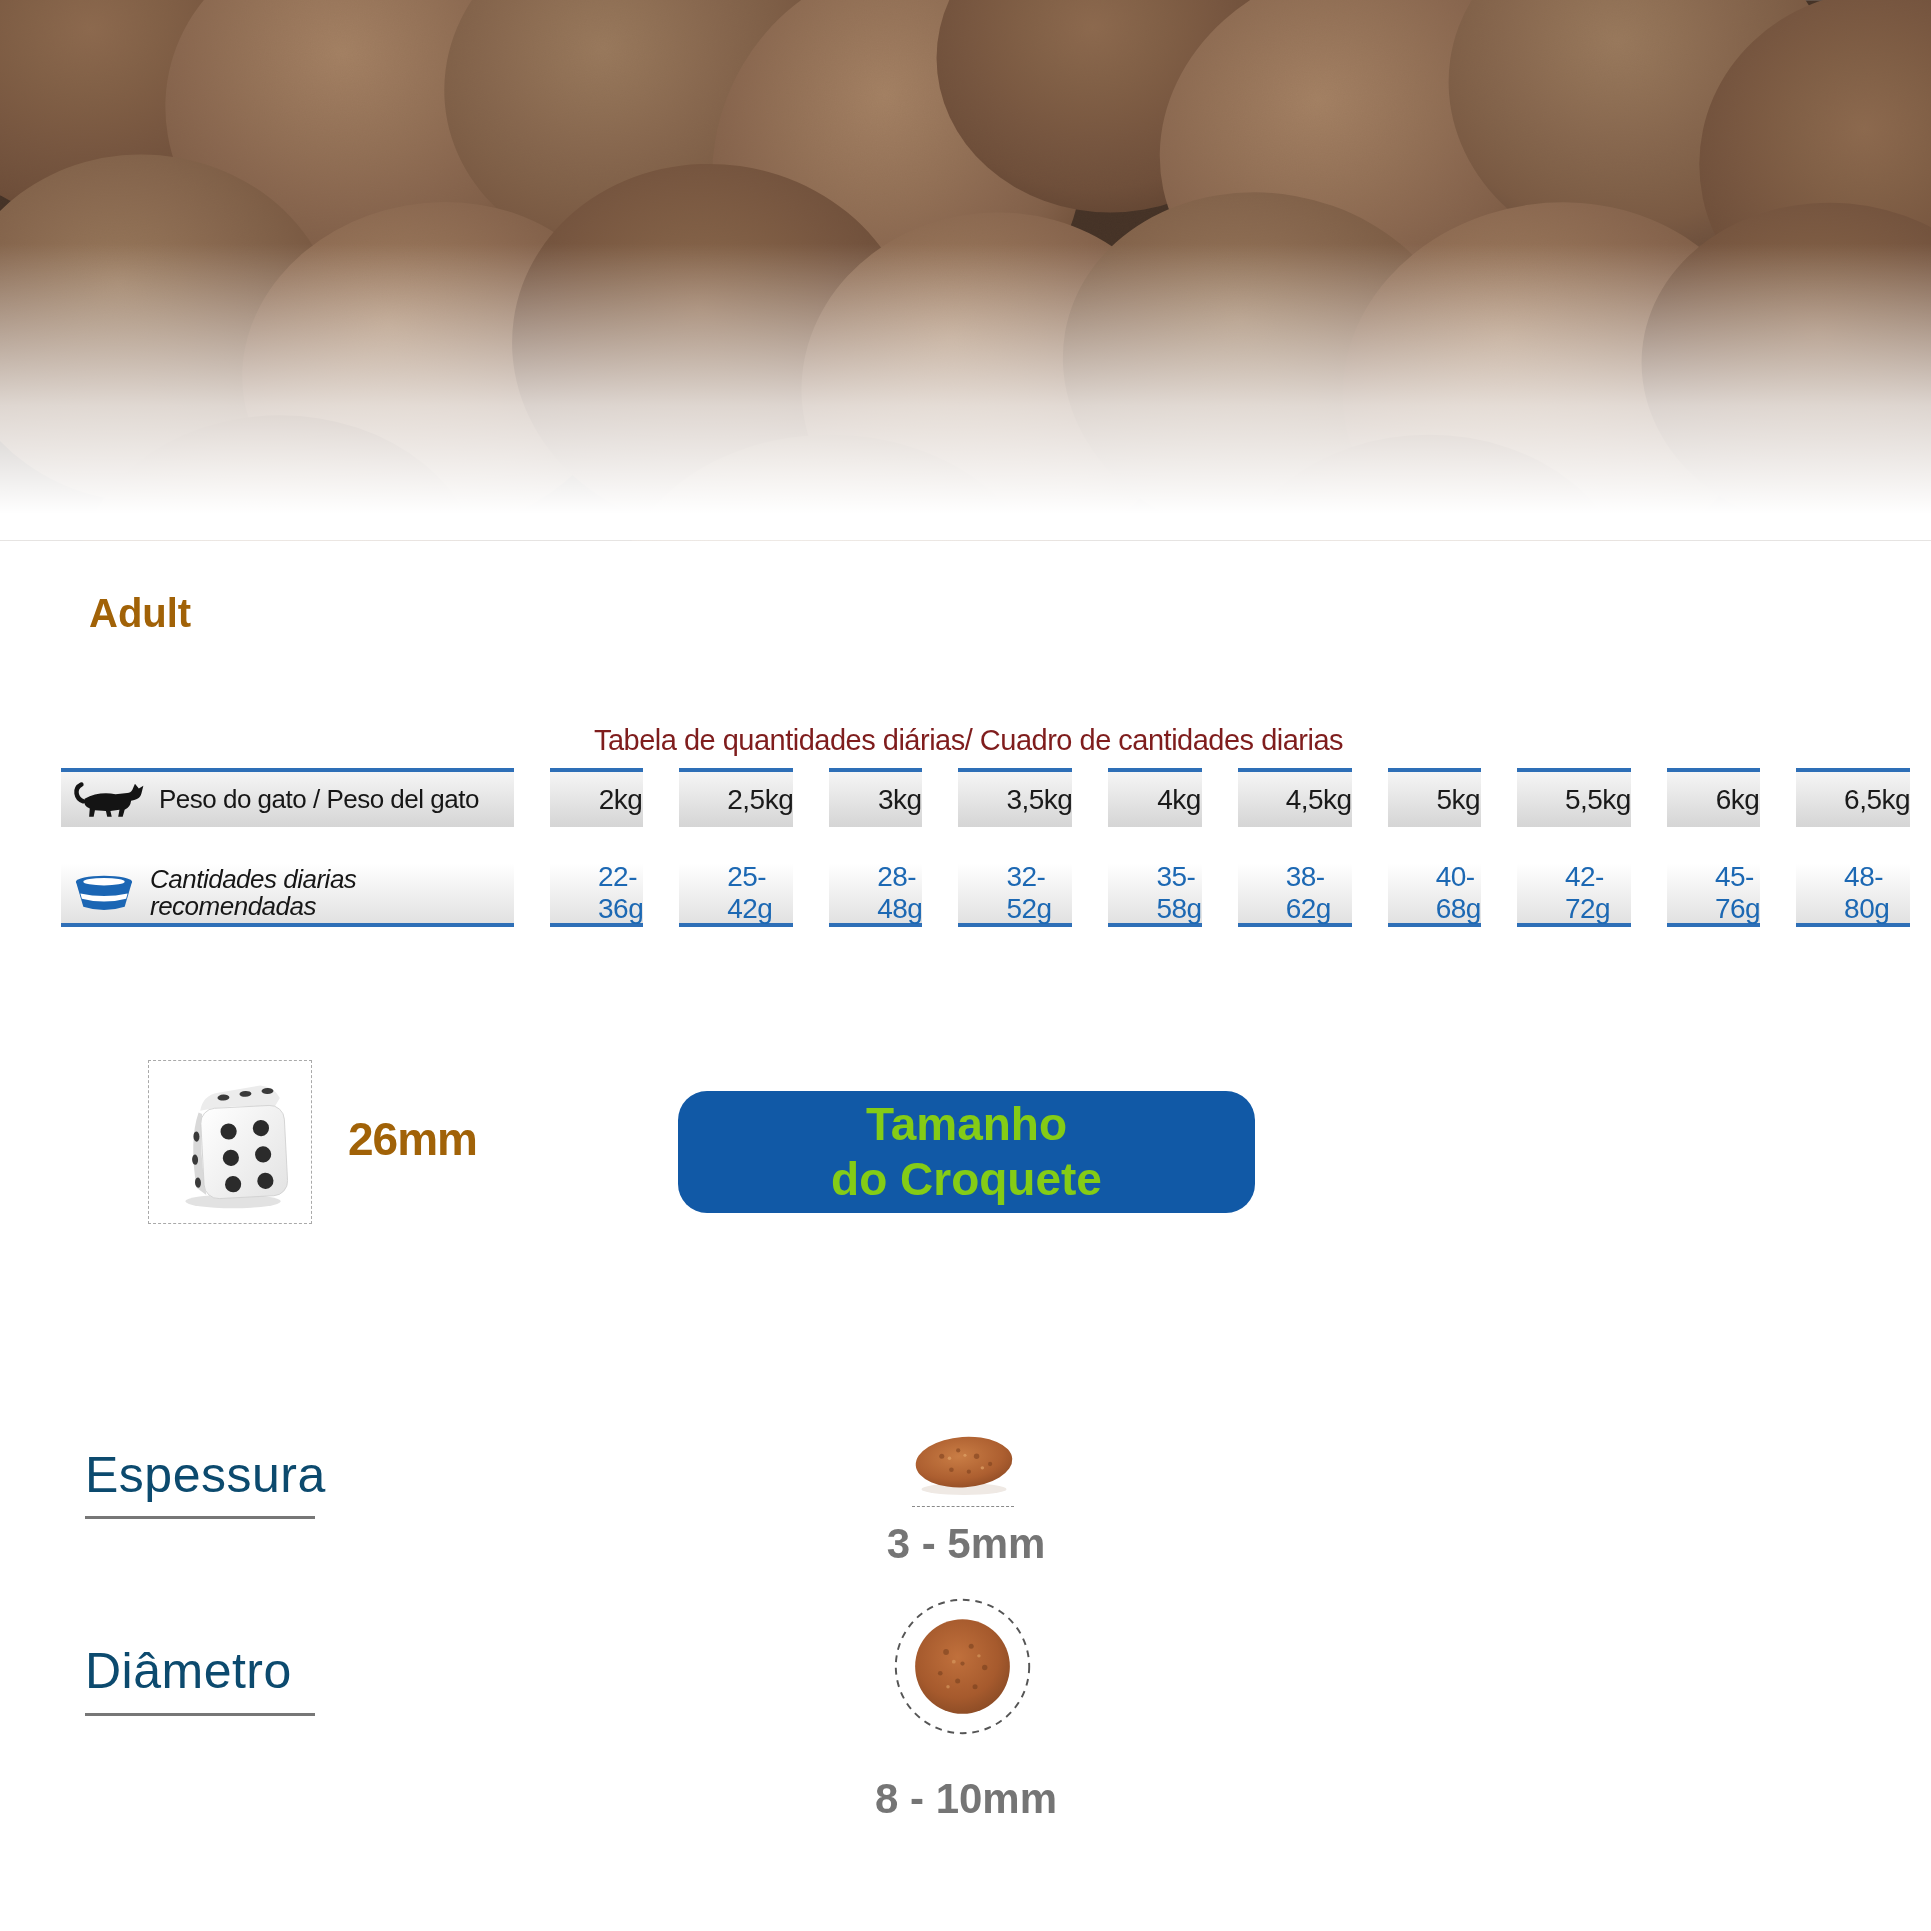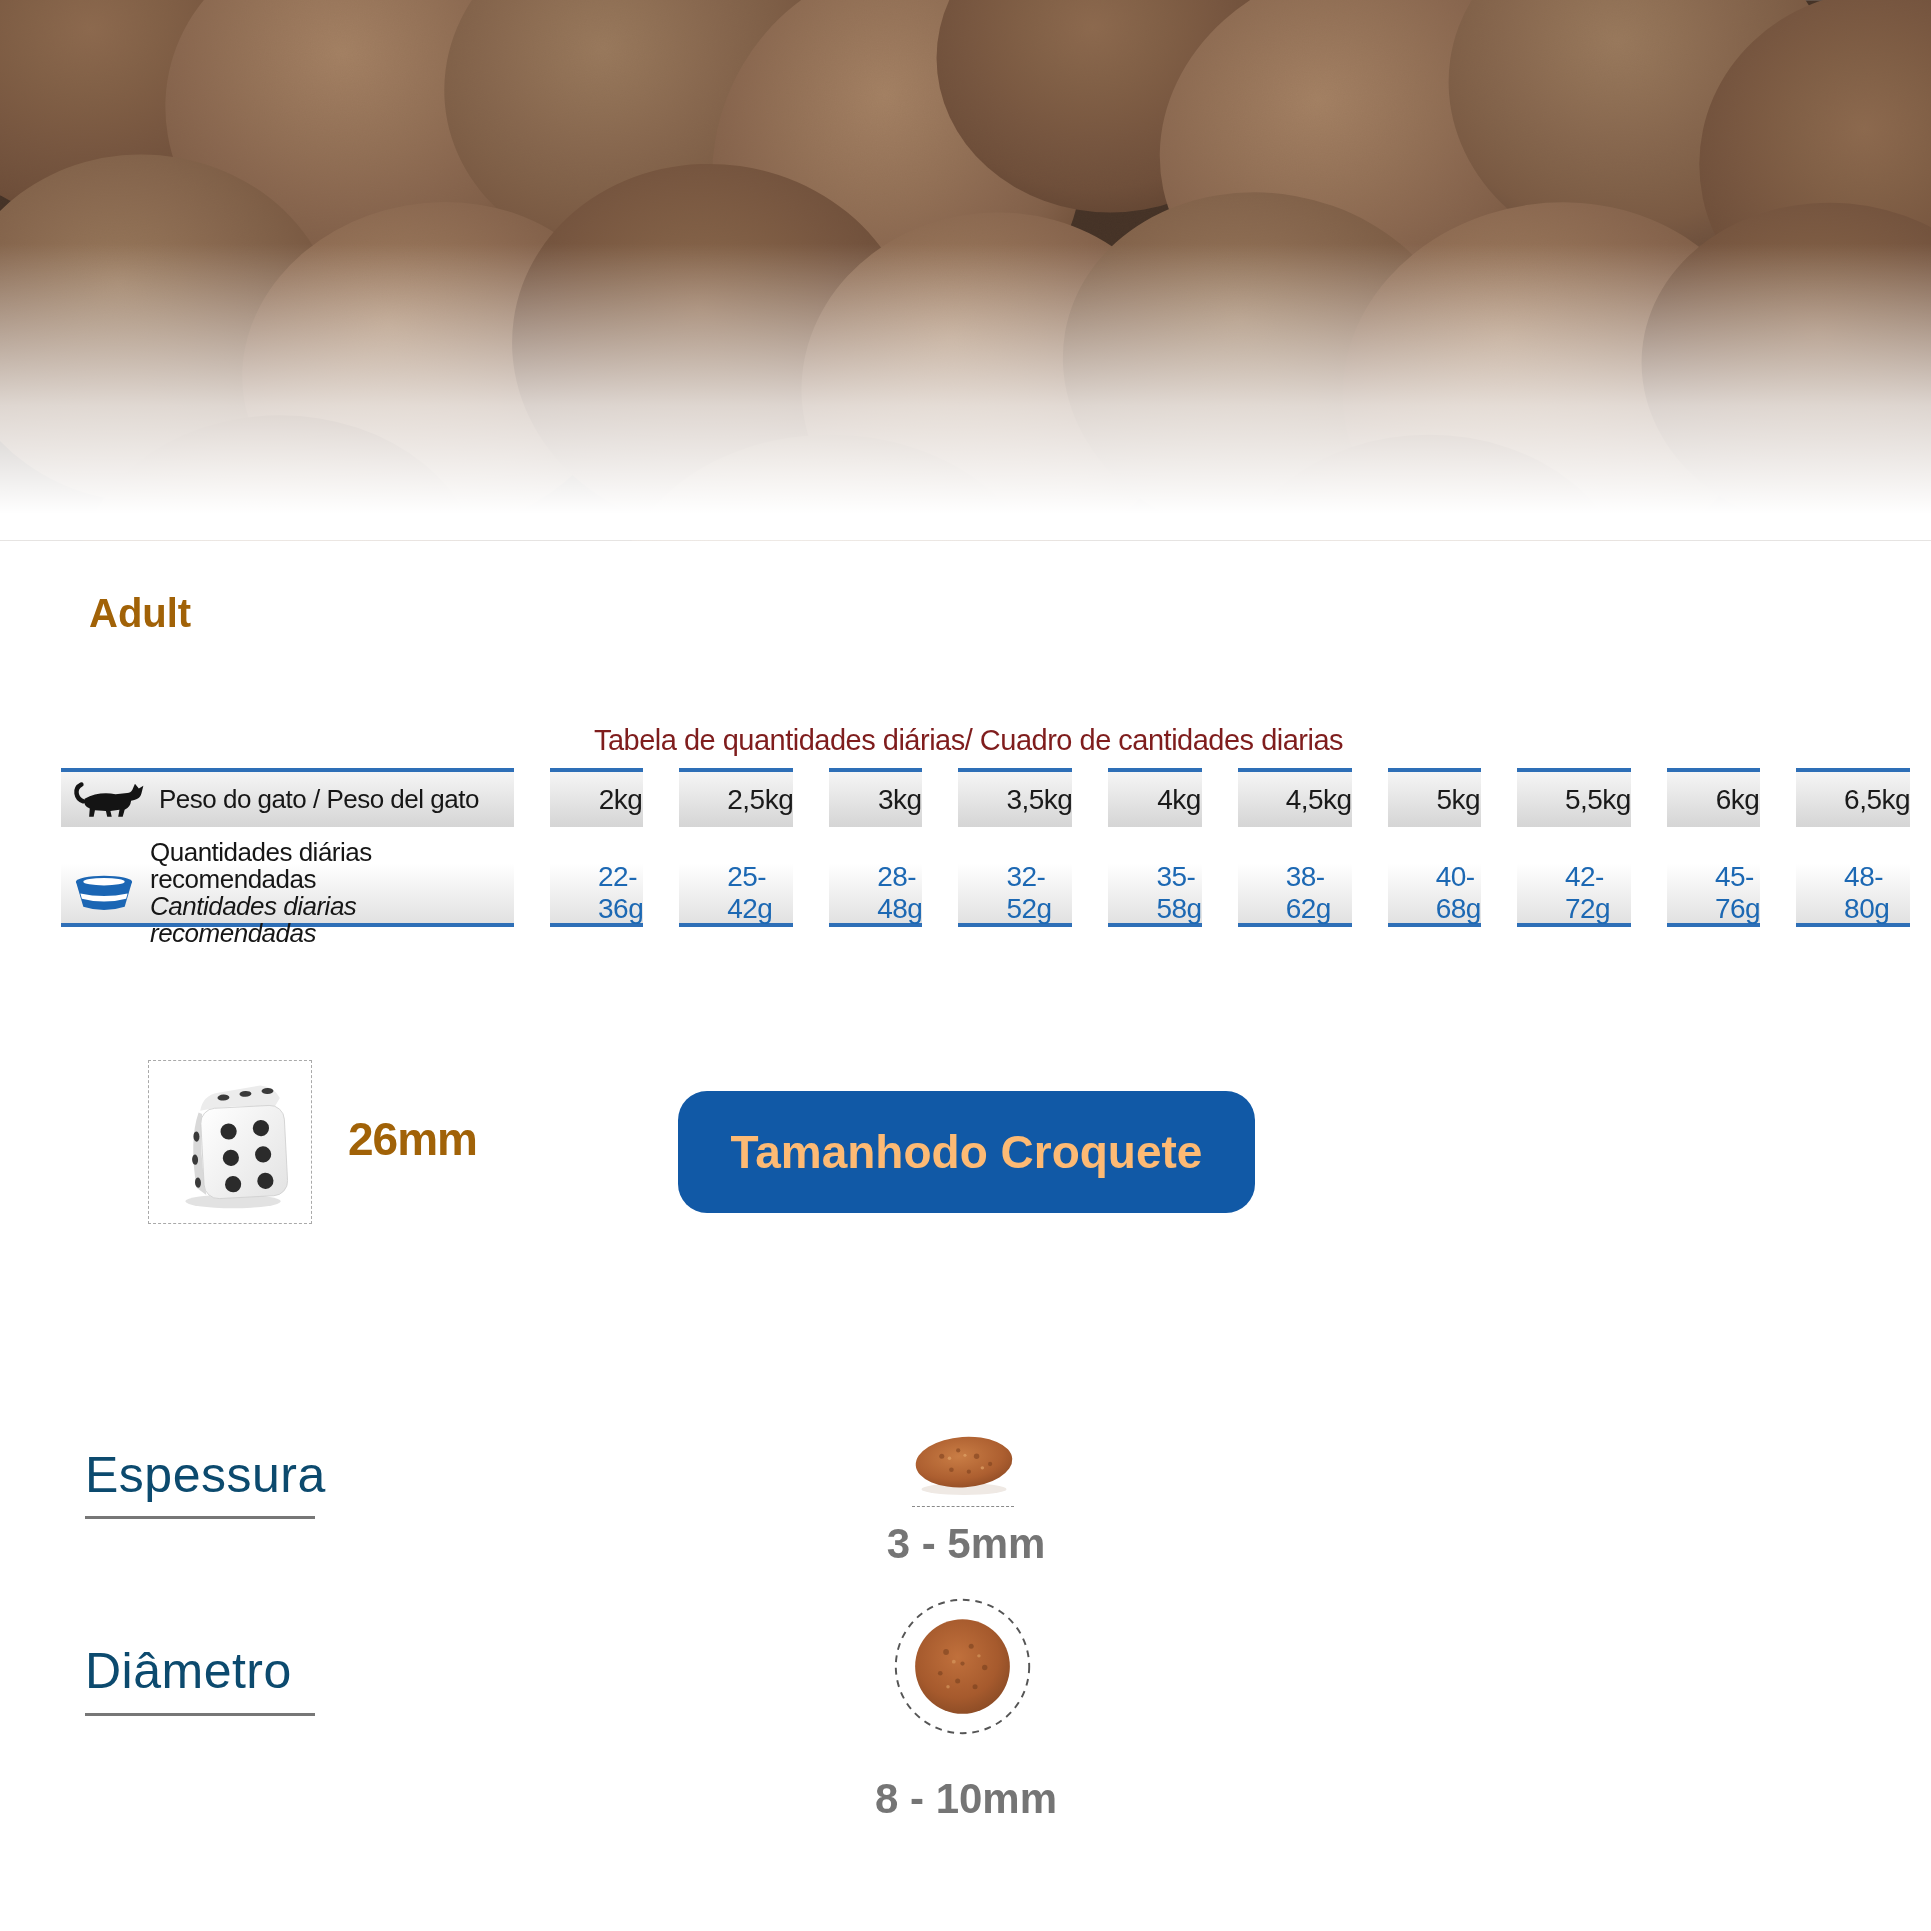--- a/index.html
+++ b/index.html
@@ -62,22 +62,22 @@
   #dice-box{
     left:148px;top:1060px;width:164px;height:164px;
     border:1.9px dashed #a9a9a9;box-sizing:border-box;
     display:flex;align-items:center;justify-content:center;background:#fff;
   }
   #dice-label{
     left:348px;top:1112px;font-size:46px;font-weight:bold;color:#a16207;letter-spacing:-1px;
   }
   #size-badge{
     left:678px;top:1091px;width:577px;height:122px;border-radius:29px;
-    background:#1159a6;display:flex;align-items:center;justify-content:center;
-    color:#fdba74;font-weight:bold;font-size:46px;line-height:55px;letter-spacing:0px;
+    background:#1159a6;display:flex;flex-direction:column;align-items:center;justify-content:center;
+    color:#84cc16;font-weight:bold;font-size:46px;line-height:55px;letter-spacing:0px;
   }
   .section-label{
     font-size:50px;color:#0c4a6e;letter-spacing:0.5px;
   }
   .section-underline{height:2.9px;background:#777777;}
   #thickness-label{left:85px;top:1446px;}
   #thickness-underline{left:85px;top:1516px;width:230px;}
   #diameter-label{left:85px;top:1642px;}
   #diameter-underline{left:85px;top:1713px;width:230px;}
 
@@ -201,21 +201,20 @@
   <div class="cell r2 label-cell">
     <span class="icon">
       <svg width="62" height="41" viewBox="0 0 84 52">
         <path d="M4,10 L80,10 L70,44 Q42,53 14,44 Z" fill="#1b66b4"></path>
         <ellipse cx="42" cy="10" rx="38" ry="8" fill="#1b66b4"></ellipse>
         <ellipse cx="42" cy="10" rx="28" ry="5" fill="#ffffff"></ellipse>
         <path d="M10,26 Q42,33 74,26 L72,33 Q42,41 12,33 Z" fill="#ffffff"></path>
       </svg>
     </span>
     <span class="label-text">
-      <span style="display:block">Quantidades diárias recomendadas</span>
       <span style="display:block" class="es">Cantidades diarias recomendadas</span>
     </span>
   </div>
   <div class="cell r2">22-36g</div>
   <div class="cell r2">25-42g</div>
   <div class="cell r2">28-48g</div>
   <div class="cell r2">32-52g</div>
   <div class="cell r2">35-58g</div>
   <div class="cell r2">38-62g</div>
   <div class="cell r2">40-68g</div>

